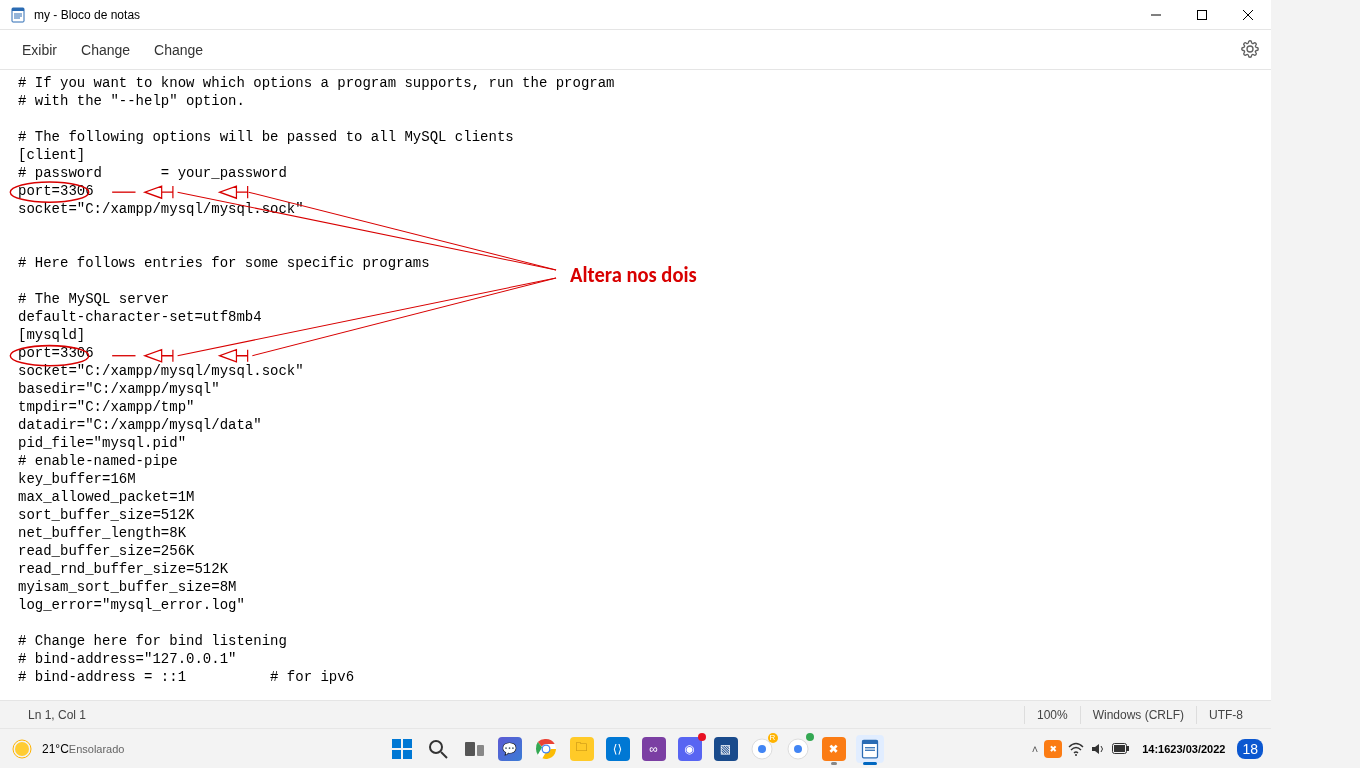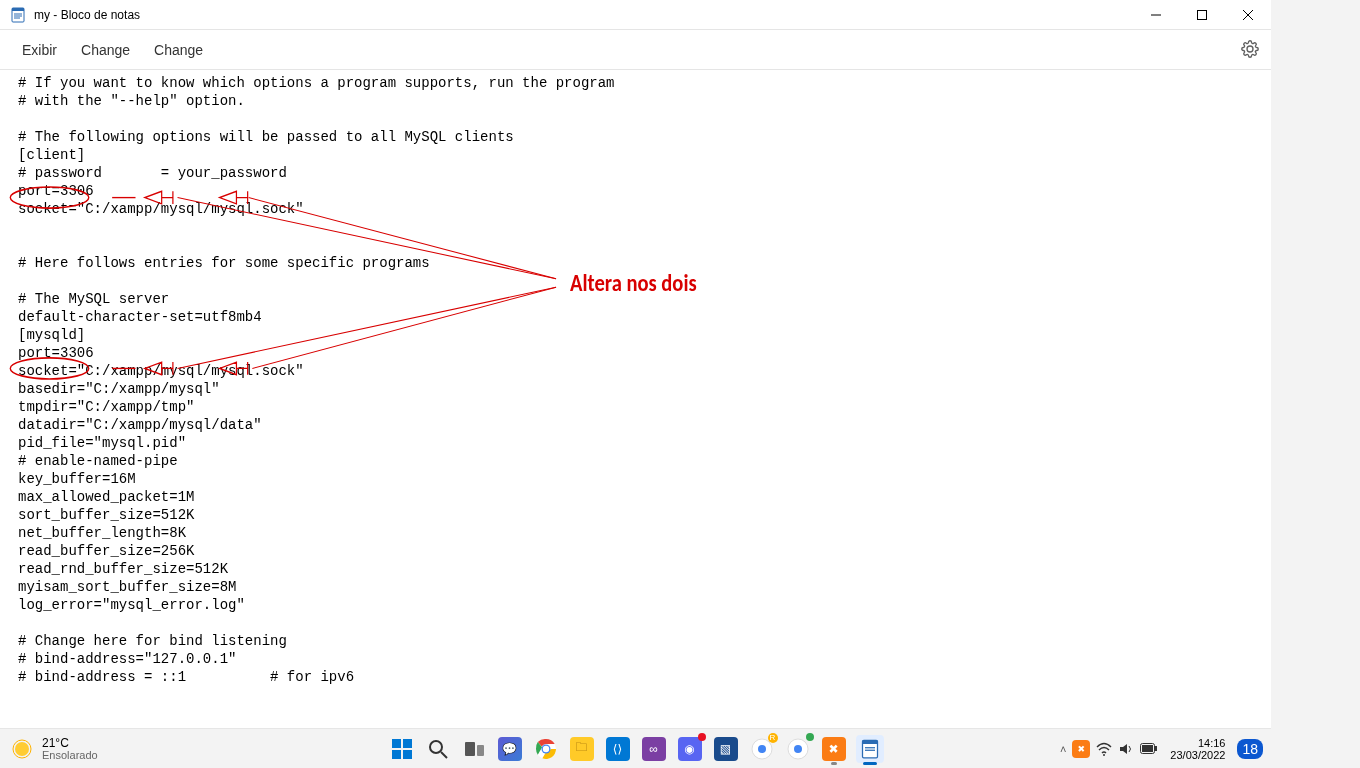--- a/index.html
+++ b/index.html
@@ -27,27 +27,27 @@
 
   
   .statusbar { height: 28px; background: #f3f3f3; border-top: 1px solid #e5e5e5; display: flex; align-items: center; font-size: 12px; color: #444; padding: 0 16px; }
   .statusbar .cell { padding: 0 12px; }
   .statusbar .spacer { flex: 1; }
   .statusbar .sep { width: 1px; height: 18px; background: #ddd; }
 
   
   .taskbar { height: 40px; background: #f3f3f3; border-top: 1px solid rgba(0,0,0,0.05); display: flex; align-items: center; position: relative; }
   .weather { display: flex; align-items: center; margin-left: 10px; gap: 8px; }
-  .weather-txt { display: flex; flex-direction: column; line-height: 12px; }
+  .weather-txt { display: flex; flex-direction: row; line-height: 12px; }
   .weather-txt .deg { font-size: 12px; color: #000; }
   .weather-txt .cond { font-size: 11px; color: #666; }
   .tb-center { position: absolute; left: 50%; transform: translateX(-50%); display: flex; align-items: center; gap: 8px; }
   .tb-icon { width: 28px; height: 28px; display: flex; align-items: center; justify-content: center; border-radius: 4px; }
   .tray { position: absolute; right: 8px; display: flex; align-items: center; gap: 6px; }
-  .clock { display: flex; flex-direction: column; align-items: flex-end; line-height: 12px; font-size: 11px; color: #000; margin: 0 6px; }
+  .clock { display: flex; flex-direction: row; align-items: flex-end; line-height: 12px; font-size: 11px; color: #000; margin: 0 6px; font-weight: bold; }
   .badge-blue { background: #0b57d0; color: #fff; border-radius: 8px; font-size: 14px; padding: 2px 5px; min-width: 16px; text-align: center; }
 
   .ico-box { width: 24px; height: 24px; border-radius: 4px; display: flex; align-items: center; justify-content: center; font-size: 12px; color: #fff; }
   .active-ind { position: absolute; bottom: -2px; left: 50%; transform: translateX(-50%); width: 6px; height: 3px; background: #888; border-radius: 2px; }
 </style>
 </head>
 <body>
 
 <div class="window">
 
@@ -145,20 +145,30 @@
 
       <line x1="190" y1="121" x2="595" y2="198" stroke="#d80000" stroke-width="1"></line>
       <line x1="266" y1="121" x2="595" y2="198" stroke="#d80000" stroke-width="1"></line>
       <line x1="190" y1="283" x2="595" y2="206" stroke="#d80000" stroke-width="1"></line>
       <line x1="270" y1="283" x2="595" y2="206" stroke="#d80000" stroke-width="1"></line>
 
       <text x="610" y="210" font-family="Calibri, Arial" font-size="22" font-weight="600" fill="#d80000">Altera nos dois</text>
     </svg>
   </div>
 
+  <div class="statusbar">
+    <div class="cell">Ln 1, Col 1</div>
+    <div class="spacer"></div>
+    <div class="sep"></div>
+    <div class="cell">100%</div>
+    <div class="sep"></div>
+    <div class="cell">Windows (CRLF)</div>
+    <div class="sep"></div>
+    <div class="cell">UTF-8</div>
+  </div>
 
   <div class="taskbar">
     <div class="weather">
       <svg width="24" height="24">
           <circle cx="12" cy="12" r="7" fill="#ffcc33"></circle>
           <circle cx="12" cy="12" r="9" fill="none" stroke="#ffb300" stroke-width="1"></circle>
         </svg>
       <div class="weather-txt">
         <span class="deg">21°C</span>
         <span class="cond">Ensolarado</span>

